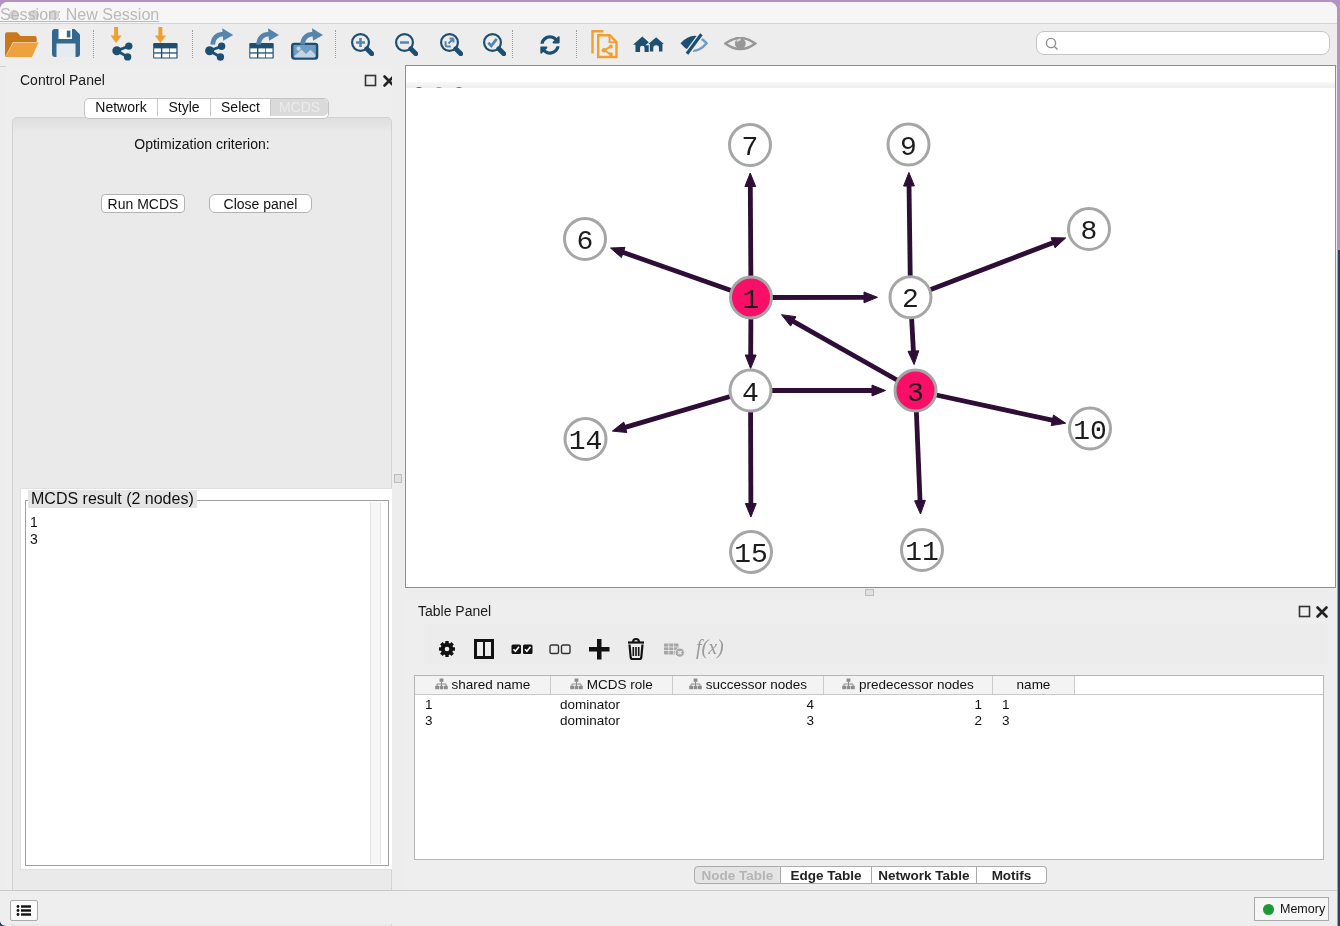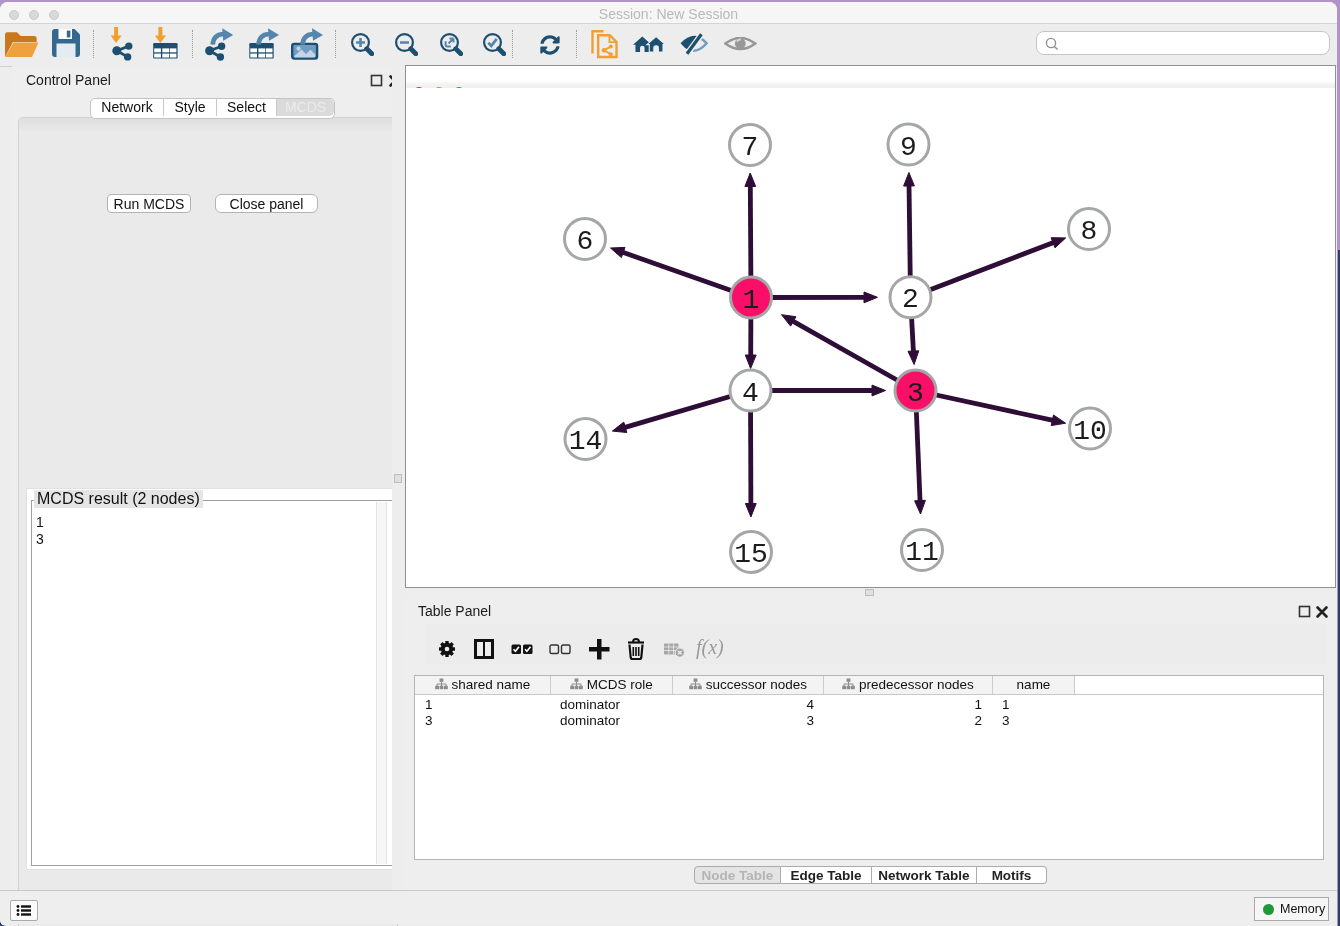--- a/index.html
+++ b/index.html
@@ -7,31 +7,31 @@
   body { background:#b293c6; font-family:"Liberation Sans", sans-serif; position:relative; }
   #bg-right { position:absolute; right:0; top:250px; bottom:0; width:2px; background:#2c3f66; }
   #win { position:absolute; left:0; top:2px; width:1337px; height:924px;
          background:#ededee; border-radius:8px 8px 0 6px; overflow:hidden; }
   
   #titlebar { position:absolute; left:0; top:0; width:100%; height:22px;
               background:#f6f6f6; border-bottom:1px solid #d4d4d4; }
   .tl { position:absolute; top:8px; width:10px; height:10px; border-radius:50%;
         background:#d9d9d9; border:1px solid #c9c9c9; }
   #titlebar .t1{left:9px;} #titlebar .t2{left:29px;} #titlebar .t3{left:49px;}
-  #titlebar .title { position:absolute; top:4px; left:0; width:100%; text-align:center;
-                     color:#b9b9b9; font-size:14px; }
+  #titlebar .title { position:absolute; top:4px; left:0; width:100%; 
+                     color:#b9b9b9; font-size:16px;text-decoration:underline; }
   
   #toolbar { position:absolute; left:0; top:23px; width:100%; height:42px; background:#ededee;
              border-bottom:1px solid #d0d0d0; }
   .tsep { position:absolute; top:5px; height:28px; width:0;
           border-left:1px dotted #9a9a9a; }
   #searchbox { position:absolute; left:1036px; top:6px; width:294px; height:24px;
                background:#fff; border:1px solid #c5c5c5; border-radius:8px; }
   
-  #cpanel { position:absolute; left:12px; top:64px; width:392px; height:824px; background:#eeeeee; }
+  #cpanel { position:absolute; left:6px; top:64px; width:392px; height:824px; background:#eeeeee; }
   #cpanel .hdr { position:absolute; left:14px; top:6px; font-size:14px; color:#1a1a1a; }
   .tabs1 { position:absolute; top:32px; left:78px; height:21px; display:flex; font-size:14px;
            border:1px solid #c3c3c3; border-radius:5px; background:#fff; }
   .tab { color:#111; height:17px; line-height:17px; text-align:center; border-left:1px solid #c9c9c9; }
   .tab:first-child { border-left:none; border-radius:5px 0 0 5px; }
   .tab.sel { background:#dadada; color:#ebebeb; border-radius:0 5px 5px 0; }
   #tabpane { position:absolute; left:6px; top:51px; width:380px; height:828px;
              background:linear-gradient(#dfdfdf, #e3e3e3 7px, #eaeaea 14px);
              border:1px solid #d2d2d2; border-radius:5px 5px 0 0; }
   #optlabel { position:absolute; top:70px; width:100%; text-align:center; font-size:14px; color:#111; }
@@ -248,20 +248,21 @@
     <svg width="14" height="14" style="position:absolute;left:376px;top:8px" viewBox="0 0 14 14">
       <path d="M2.5 2.5 L11.5 11.5 M11.5 2.5 L2.5 11.5" stroke="#222" stroke-width="2.6" stroke-linecap="round"></path>
     </svg>
     <div id="tabpane"></div>
     <div class="tabs1">
       <div class="tab" style="width:72px">Network</div>
         <div class="tab" style="width:53px">Style</div>
         <div class="tab" style="width:60px">Select</div>
         <div class="tab sel" style="width:58px">MCDS</div>
     </div>
+    <div id="optlabel">Optimization criterion:</div>
     <div class="btn" style="left:95px; top:128px; width:84px;">Run MCDS</div>
     <div class="btn" style="left:203px; top:128px; width:103px;border-radius:6px;">Close panel</div>
     <div id="resultwrap">
       <div id="fieldset">
         <div class="legend">MCDS result (2 nodes)</div>
         <div class="content">1<br>3</div>
         <div class="sbar"></div>
       </div>
     </div>
   </div>

